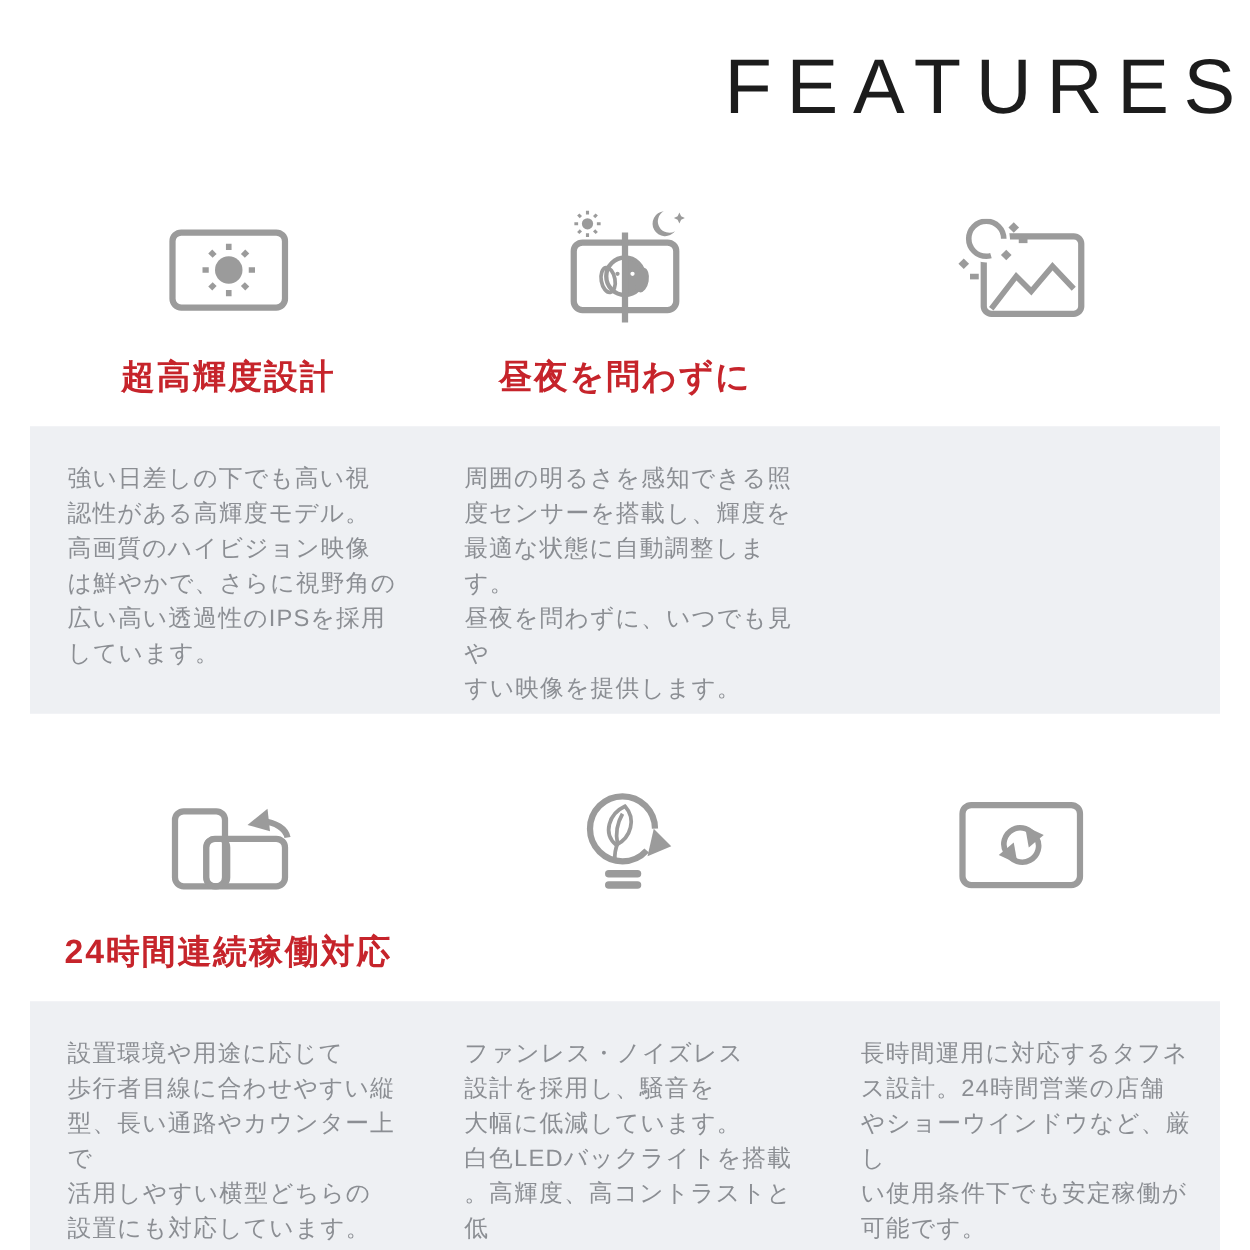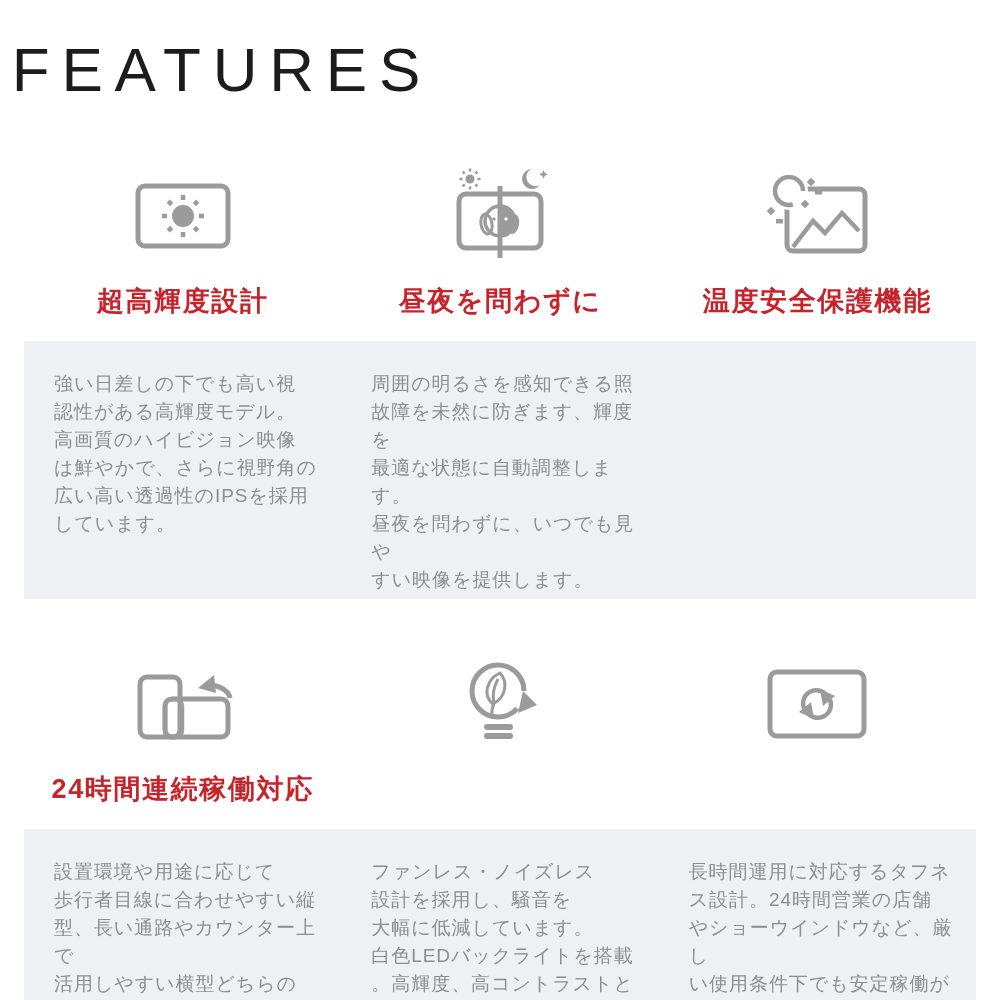--- a/index.html
+++ b/index.html
@@ -5,21 +5,21 @@
   html, body { margin: 0; padding: 0; background: #ffffff; }
   body {
     width: 1000px; height: 1000px;
     font-family: "Liberation Sans", "DejaVu Sans", sans-serif;
     -webkit-font-smoothing: antialiased;
   }
   .page { position: relative; width: 1000px; height: 1000px; overflow: hidden; background:#fff; }
 
   .title {
     margin: 0; padding-top: 34px;
-    text-align: left;
+    text-align: right;
     font-size: 62px; font-weight: 300;
     letter-spacing: 0.19em; text-indent: 0.19em;
     color: #1c1c1c;
   }
 
   .grid3 {
     width: 952px; margin: 12px auto;
     display: grid; grid-template-columns: repeat(3, 1fr);
   }
 
@@ -116,32 +116,31 @@
             <rect x="11" y="44" width="7" height="4.5"></rect>
           </g>
           <polyline points="28,72 48,46 60,58 77,38 94,56" fill="none" stroke="currentColor" stroke-width="4.5" stroke-linejoin="miter"></polyline>
         </svg>
       </div>
     </div>
 
     <div class="grid3 headings-row">
       <h2 class="feature-heading">超高輝度設計</h2>
       <h2 class="feature-heading">昼夜を問わずに</h2>
-      <h2 class="feature-heading">温度安全保護機能</h2>
     </div>
 
     <div class="band">
       <p class="feature-body">強い日差しの下でも高い視
 認性がある高輝度モデル。
 高画質のハイビジョン映像
 は鮮やかで、さらに視野角の
 広い高い透過性のIPSを採用
 しています。</p>
       <p class="feature-body">周囲の明るさを感知できる照
-故障を未然に防ぎます、輝度を
+度センサーを搭載し、輝度を
 最適な状態に自動調整します。
 昼夜を問わずに、いつでも見や
 すい映像を提供します。</p>
     </div>
   </section>
 
   <section class="feature-row row2">
 
     <div class="grid3 icons-row">
       <div class="icon-cell">

